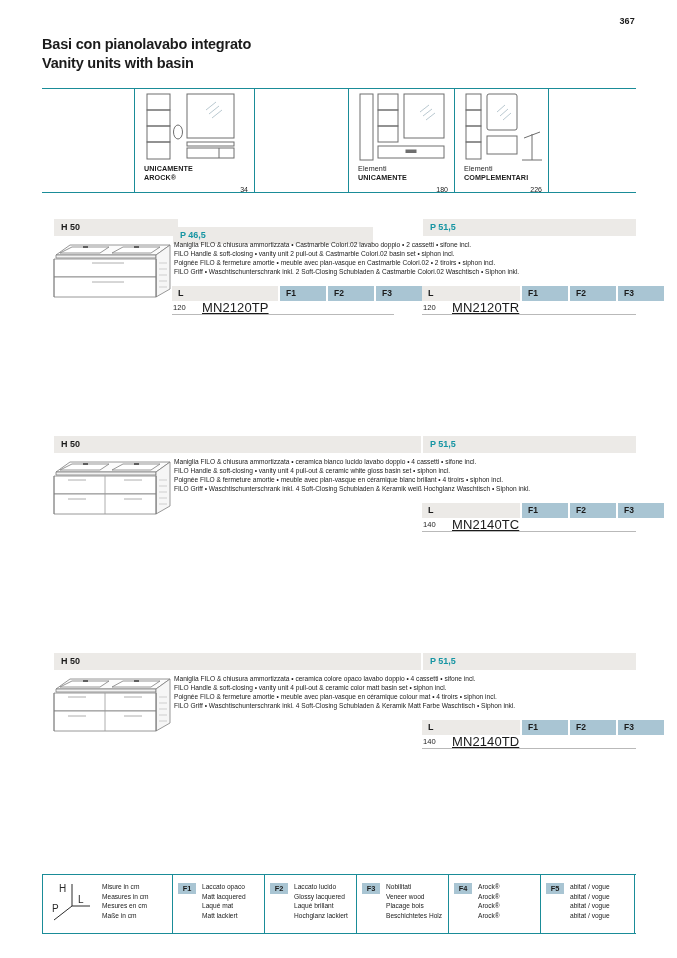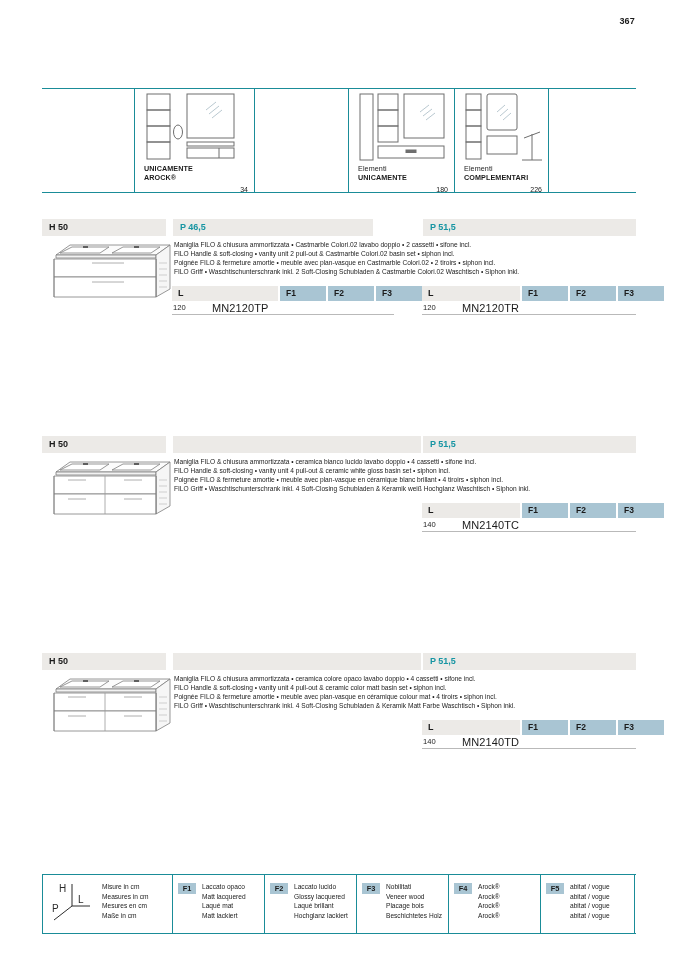--- a/index.html
+++ b/index.html
@@ -62,21 +62,21 @@
   .nav-art{ position:absolute; left:8px; top:4px; }
 
   
   .block{ position:absolute; left:42px; width:594px; }
 
   .band{
     position:absolute; height:17px; background:#eceae7;
     font-size:9px; font-weight:700; line-height:17px;
     padding-left:7px; letter-spacing:0px;
   }
-  .band.h{ left:0; width:124px; color:#1b1b1b; }
+  .band.h{ left:12px; width:124px; color:#1b1b1b; }
   .band.spacer{ background:#eceae7; }
   .band.p{ color:#1795a3; }
 
   .drawing{ position:absolute; left:4px; top:22px; width:135px; height:60px; }
 
   .desc{
     position:absolute;
     font-size:6.6px; line-height:9.1px; color:#1b1b1b;
     letter-spacing:0px; white-space:nowrap;
   }
@@ -94,22 +94,23 @@
     color:#1b1b1b;
   }
   .spec-row{
     position:relative; height:14px;
     border-bottom:1px solid #b9b9b9;
   }
   .spec-row .sz{
     position:absolute; left:1px; top:0; font-size:7.6px; line-height:14px;
   }
   .spec-row .code{
-    position:absolute; left:40px; top:0; font-size:11px; line-height:14px;
+    position:absolute; left:30px; top:0; font-size:13px; line-height:14px;
     letter-spacing:.1px;
+    text-decoration:underline;
   }
 
   
   .legend{
     position:absolute; left:42px; top:874px; width:594px; height:60px;
   }
   .legend-top{ position:absolute; left:0; top:0; width:594px; height:1px; background:#1a8c98; }
   .legend-bot{ position:absolute; left:0; bottom:0; width:594px; height:1px; background:#1a8c98; }
   .legend-div{ position:absolute; top:0; width:1.2px; height:59px; background:#1a8c98; }
   .lg-col{ position:absolute; top:8px; }
@@ -120,20 +121,22 @@
   }
   .dim-icon{ position:absolute; left:6px; top:6px; width:48px; height:44px; }
 </style>
 </head>
 <body>
 
 <div class="page-num">367</div>
 
 <div class="titles">
   <div class="title-col it">
+    <div class="title-line">Basi con pianolavabo integrato</div>
+    <div class="title-line">Vanity units with basin</div>
   </div><div class="title-col de">
   </div>
 </div>
 
 <div class="navstrip">
   <div class="nav-topline"></div>
   <div class="nav-botline"></div>
 
   <div class="nav-div" style="left:92px"></div>
   <div class="nav-div" style="left:212px"></div>
@@ -207,21 +210,21 @@
       <div class="l1">Elementi</div>
       <div class="l2">COMPLEMENTARI</div>
     </div>
     <div class="nav-num" style="right:6px">226</div>
   </div>
 
 </div>
 
 <div class="block" style="top:219px">
   <div class="band h" style="top:0">H 50</div>
-  <div class="band p" style="top:0;left:131px;width:200px">P 46,5</div>
+  <div class="band p" style="top:8px;left:131px;width:200px">P 46,5</div>
   <div class="band p" style="top:0;left:381px;width:213px">P 51,5</div>
 
   <div class="drawing">
     <svg width="132" height="60" viewBox="0 0 132 60" fill="none" stroke="#7d7d7d" stroke-width=".8">
       <path d="M10 14 L24 4 L124 4 L110 14 Z" fill="#fbfbfb"></path>
       <path d="M14 12 L26 6 L63 6 L54 12 Z" fill="#fff"></path>
       <path d="M66 12 L77 6 L114 6 L105 12 Z" fill="#fff"></path>
       <rect x="37" y="5.2" width="5" height="1.6" fill="#444" stroke="none"></rect>
       <rect x="88" y="5.2" width="5" height="1.6" fill="#444" stroke="none"></rect>
       <path d="M10 14 L110 14 L110 17 L10 17 Z" fill="#f2f2f2"></path>

